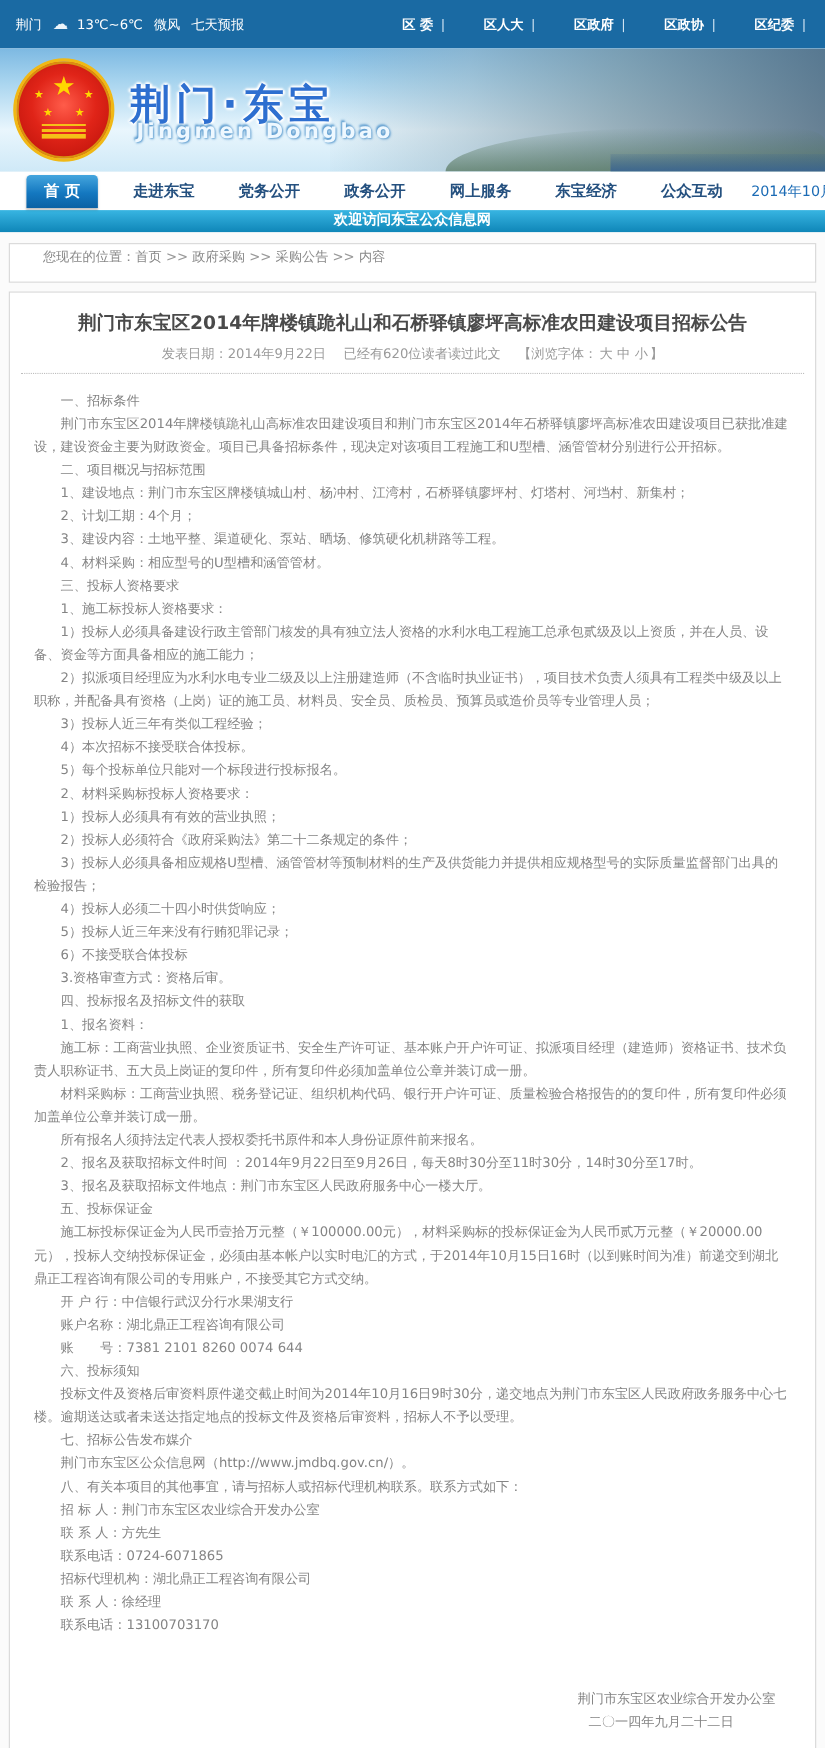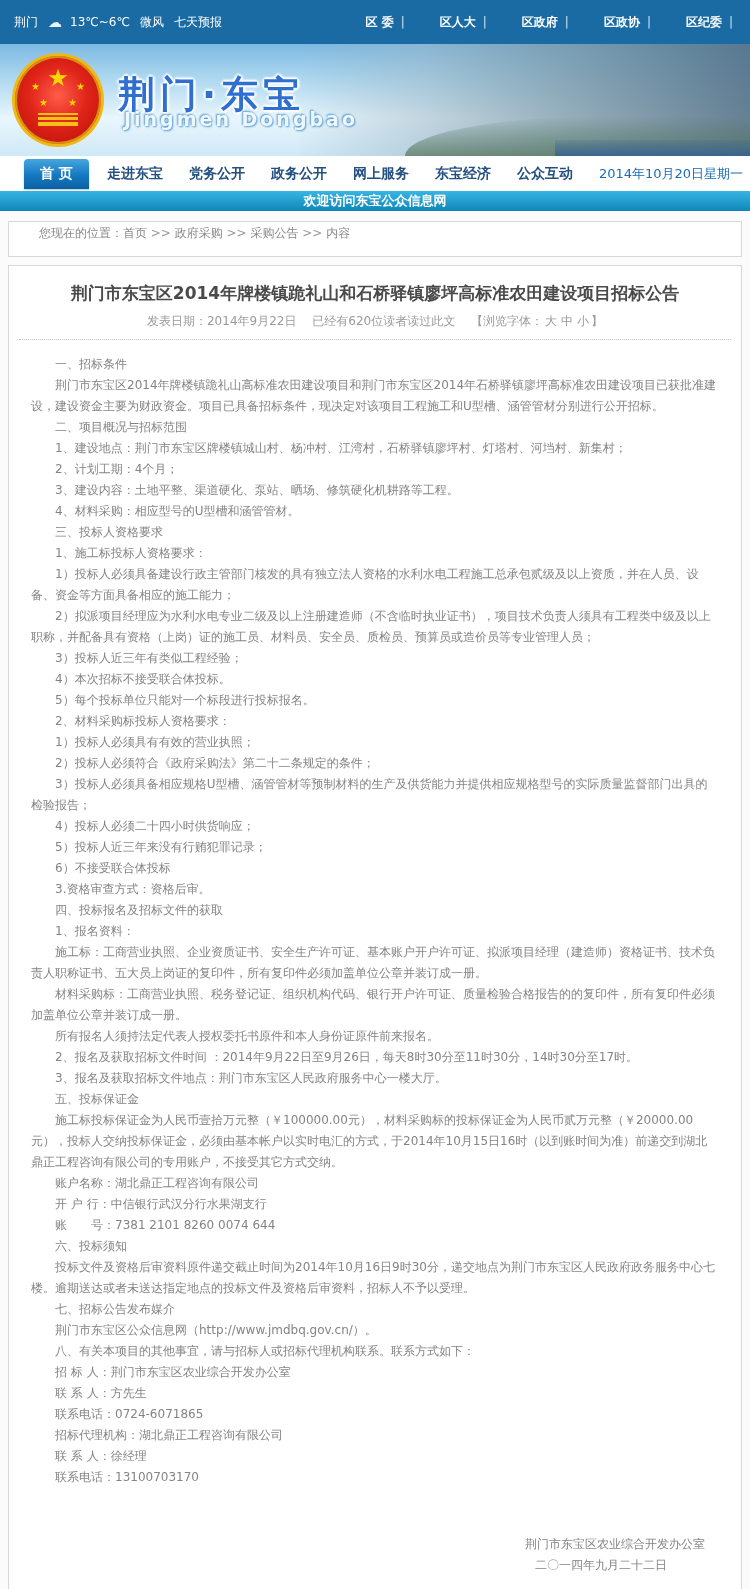--- a/index.html
+++ b/index.html
@@ -40,21 +40,21 @@
             width: 40px; height: 16px;
             background: linear-gradient(to top, #f5c018 0 4px, transparent 4px 6px, #f5c018 6px 9px, transparent 9px 11px, #f5c018 11px 13px, transparent 13px); }
   .site-title { position: absolute; left: 118px; top: 26px; font-size: 37px; font-weight: bold;
             letter-spacing: 5px; color: var(--brand-blue, #2e6fd0);
             text-shadow: -2px 0 2px #fff, 2px 0 2px #fff, 0 -2px 2px #fff, 0 2px 2px #fff, 1px 1px 3px #fff; }
   .site-sub { position: absolute; left: 124px; top: 64px; font-size: 19px; font-weight: bold;
             letter-spacing: 3px; color: #eef8ff; text-shadow: 1px 1px 2px #5a9ace, -1px -1px 2px #5a9ace; }
 
   
   .mainnav { height: 35px; background: #fff; display: flex; align-items: center; padding-left: 24px; }
-  .mainnav ul { list-style: none; display: flex; align-items: center; }
+  .mainnav ul { list-style: none; display: flex; align-items: center; gap: 14px; }
   .tab { font-size: 14px; font-weight: bold; color: #24507f; margin-right: 26px; cursor: pointer; white-space: nowrap; }
   .tab.active { background: linear-gradient(180deg, #45a6de 0%, #1478c0 55%, #0b61a4 100%);
             color: #fff; padding: 6px 16px; border-radius: 4px 4px 0 0; margin-right: 18px;
             box-shadow: 0 1px 2px rgba(0,0,0,.25); }
   .nav-date { margin-left: auto; margin-right: 18px; color: #1b6bb5; font-size: 13px; white-space: nowrap; }
 
   
   .welcome { height: 20px; line-height: 20px; text-align: center; color: #fff; font-size: 13px; font-weight: bold;
             background: linear-gradient(180deg, #38b5e2 0%, var(--welcome-blue, #0f86b8) 100%); }
 
@@ -169,22 +169,22 @@
         <p>3.资格审查方式：资格后审。</p>
         <p>四、投标报名及招标文件的获取</p>
         <p>1、报名资料：</p>
         <p>施工标：工商营业执照、企业资质证书、安全生产许可证、基本账户开户许可证、拟派项目经理（建造师）资格证书、技术负责人职称证书、五大员上岗证的复印件，所有复印件必须加盖单位公章并装订成一册。</p>
         <p>材料采购标：工商营业执照、税务登记证、组织机构代码、银行开户许可证、质量检验合格报告的的复印件，所有复印件必须加盖单位公章并装订成一册。</p>
         <p>所有报名人须持法定代表人授权委托书原件和本人身份证原件前来报名。</p>
         <p>2、报名及获取招标文件时间 ：2014年9月22日至9月26日，每天8时30分至11时30分，14时30分至17时。</p>
         <p>3、报名及获取招标文件地点：荆门市东宝区人民政府服务中心一楼大厅。</p>
         <p>五、投标保证金</p>
         <p>施工标投标保证金为人民币壹拾万元整（￥100000.00元），材料采购标的投标保证金为人民币贰万元整（￥20000.00元），投标人交纳投标保证金，必须由基本帐户以实时电汇的方式，于2014年10月15日16时（以到账时间为准）前递交到湖北鼎正工程咨询有限公司的专用账户，不接受其它方式交纳。</p>
+        <p>开 户 行：中信银行武汉分行水果湖支行</p>
         <p>账户名称：湖北鼎正工程咨询有限公司</p>
-        <p>开 户 行：中信银行武汉分行水果湖支行</p>
         <p>账　　号：7381 2101 8260 0074 644</p>
         <p>六、投标须知</p>
         <p>投标文件及资格后审资料原件递交截止时间为2014年10月16日9时30分，递交地点为荆门市东宝区人民政府政务服务中心七楼。逾期送达或者未送达指定地点的投标文件及资格后审资料，招标人不予以受理。</p>
         <p>七、招标公告发布媒介</p>
         <p>荆门市东宝区公众信息网（http://www.jmdbq.gov.cn/）。</p>
         <p>八、有关本项目的其他事宜，请与招标人或招标代理机构联系。联系方式如下：</p>
         <p>招 标 人：荆门市东宝区农业综合开发办公室</p>
         <p>联 系 人：方先生</p>
         <p>联系电话：0724-6071865</p>
         <p>招标代理机构：湖北鼎正工程咨询有限公司</p>

